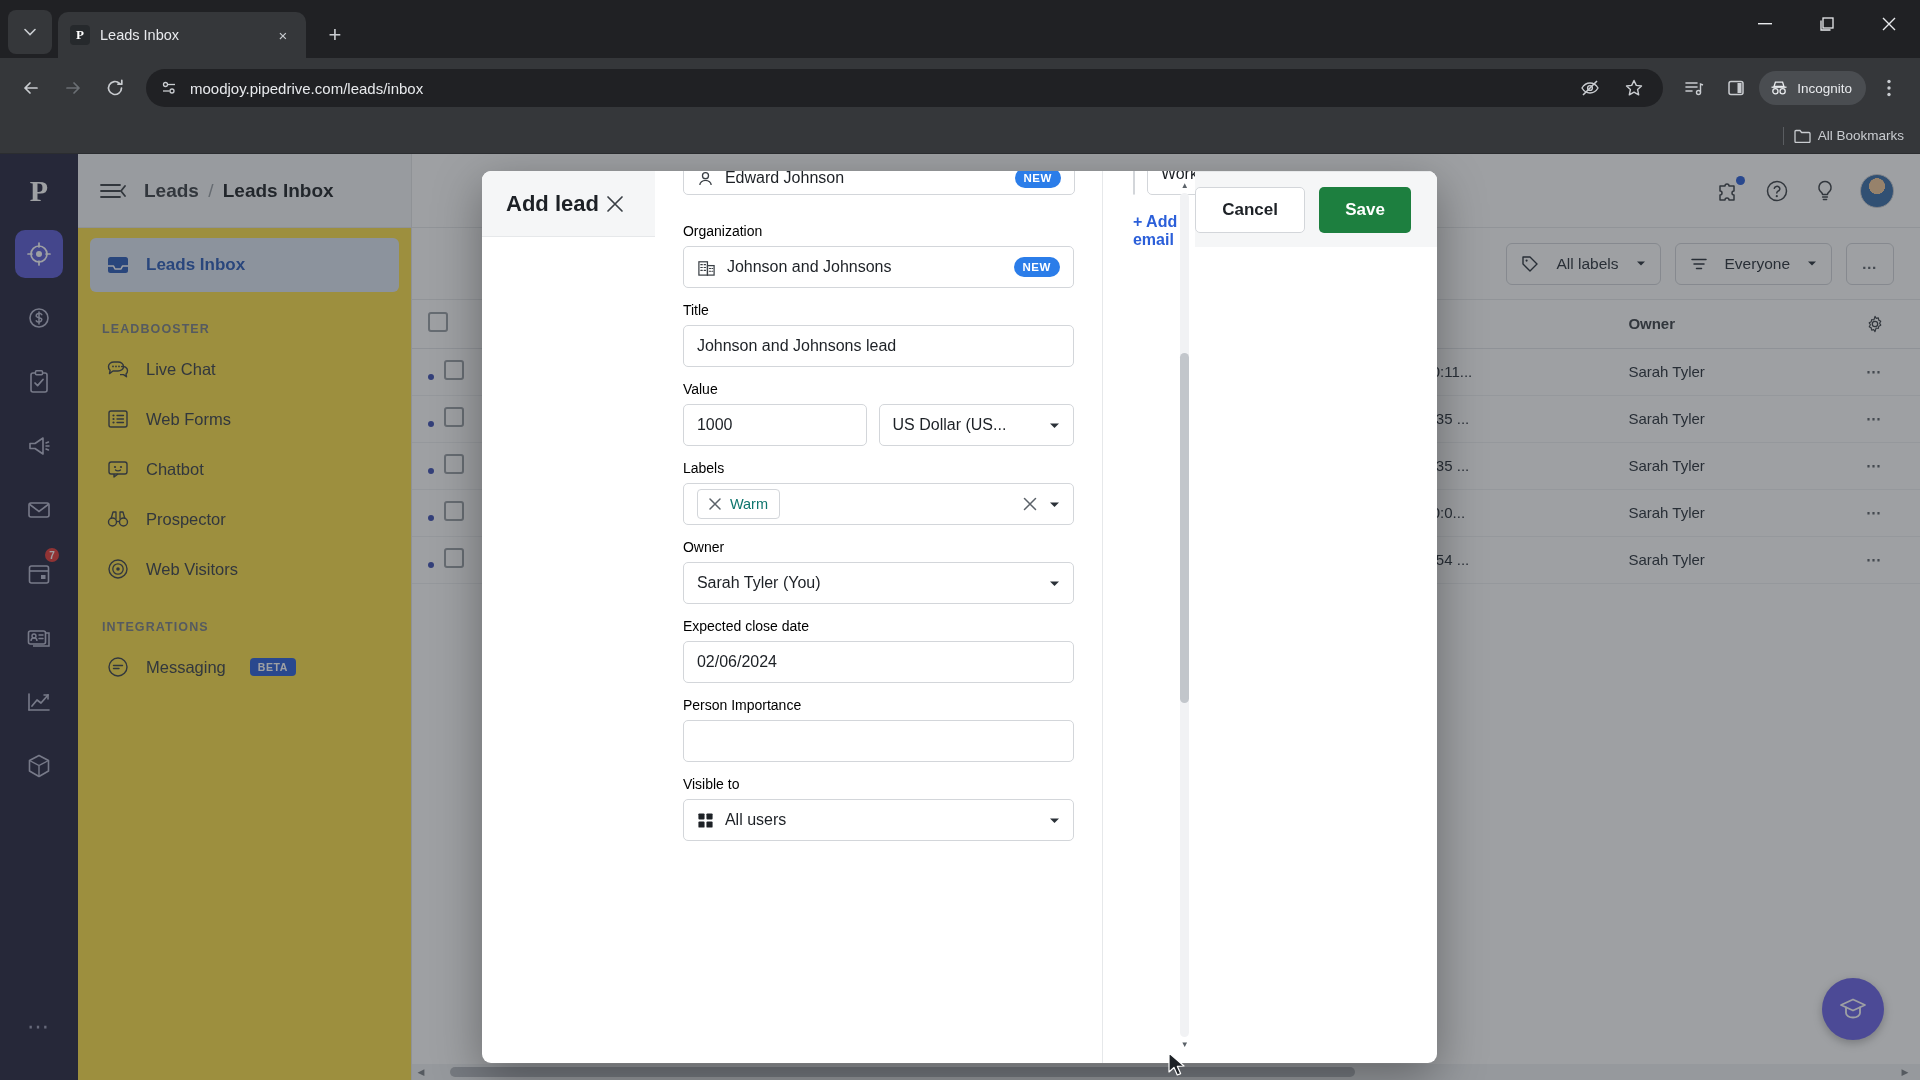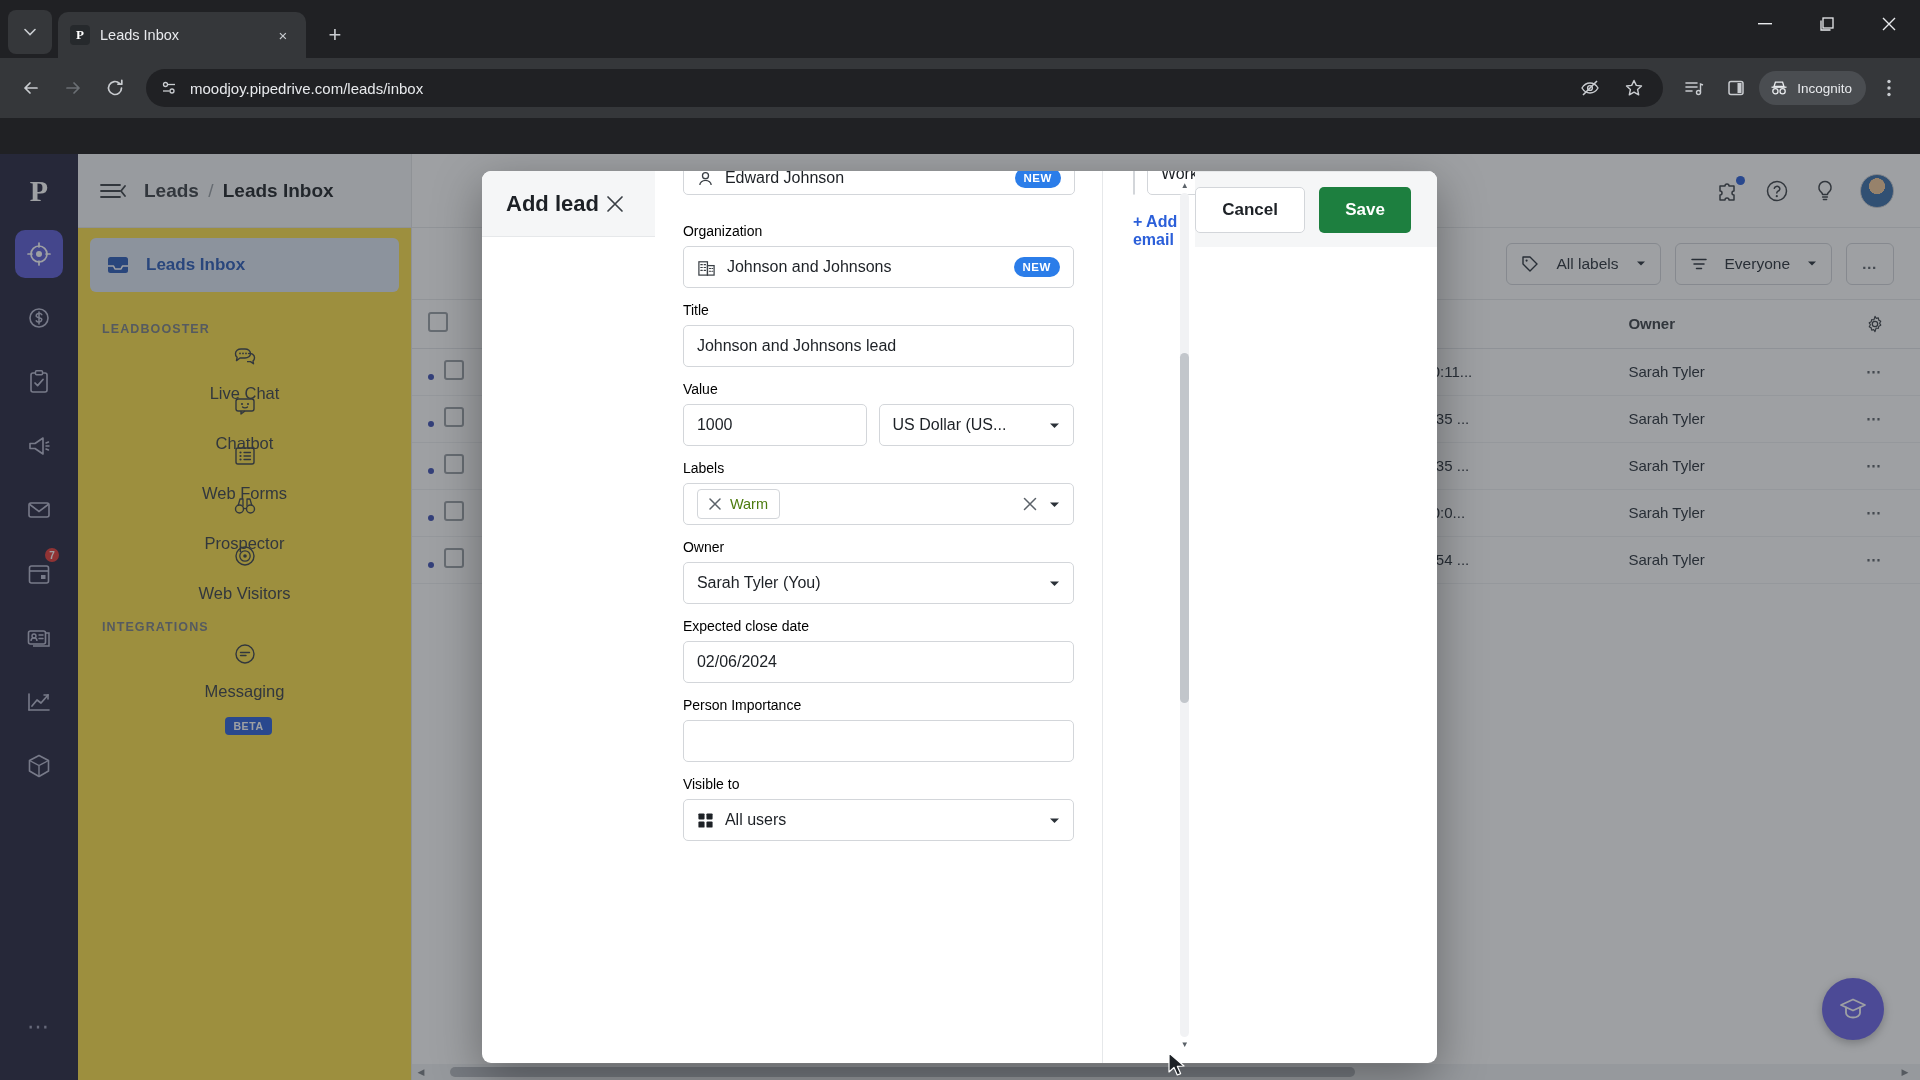--- a/index.html
+++ b/index.html
@@ -117,21 +117,21 @@
     height: 54px; margin: 10px 12px 4px 12px; background: #dfe7f5;
     border-radius: 6px; display: flex; align-items: center; gap: 16px; padding: 0 16px;
     color: #2a5bb8; font-size: 17px; font-weight: 600;
   }
   .nav-section {
     padding: 26px 0 8px 24px; font-size: 12.5px; letter-spacing: 1.1px;
     color: #7b8085; font-weight: 700;
   }
   .nav-item {
     height: 50px; display: flex; align-items: center; gap: 16px; padding: 0 28px;
-    color: #3b4046; font-size: 16.5px; flex-direction: column;
+    color: #3b4046; font-size: 16.5px;
   }
   .beta-badge {
     background: #2b5fd9; color: #fff; font-size: 10.5px; font-weight: 700;
     padding: 3px 8px; border-radius: 4px; letter-spacing: .6px; margin-left: 8px;
   }
 
   
   .main {
     position: absolute; left: 412px; top: 0; right: 0; height: 926px;
     background: #ffffff;
@@ -217,21 +217,21 @@
     font-size: 16px; color: #1d2126; width: 100%;
   }
   .new-chip {
     background: #2b7de9; color: #fff; font-size: 11.5px; font-weight: 700;
     padding: 4px 9px; border-radius: 11px; letter-spacing: .5px; margin-left: auto;
   }
   .caret { margin-left: auto; font-size: 10px; color: #2b3138; }
   .row2 { display: flex; gap: 12px; }
   .chip {
     border: 1px solid #d3d6da; border-radius: 4px; height: 30px; display: flex;
-    align-items: center; gap: 9px; padding: 0 11px; font-size: 14.5px; color: #4d7c0f;
+    align-items: center; gap: 9px; padding: 0 11px; font-size: 14.5px; color: #0f766e;
   }
   .chip .x { color: #5b6269; font-size: 14px; }
   .labels-inp { justify-content: flex-start; }
   .labels-right { margin-left: auto; display: flex; align-items: center; gap: 12px; }
 
   .cut-top-row {
     position: absolute; top: -10px; left: 28px; width: 392px;
     height: 34px; border: 1px solid #d3d6da; border-radius: 5px; background: #fff;
     display: flex; align-items: center; padding: 0 13px; gap: 11px; overflow: hidden;
     font-size: 16px; color: #1d2126;
@@ -371,20 +371,31 @@
     </div>
     <div class="tb-icon">
       <svg width="4" height="18" viewBox="0 0 4 18">
           <circle cx="2" cy="2.5" r="1.7" fill="#c9ccd0"></circle>
           <circle cx="2" cy="9" r="1.7" fill="#c9ccd0"></circle>
           <circle cx="2" cy="15.5" r="1.7" fill="#c9ccd0"></circle>
         </svg>
     </div>
   </div>
 
+  <div class="bookmarkbar">
+    <div class="bm-sep"></div>
+    <div class="bm-item">
+      <span>
+        <svg width="17" height="14" viewBox="0 0 17 14">
+            <path d="M1 12.5 V2.5 a1 1 0 0 1 1-1 H6 l1.6 2 H15 a1 1 0 0 1 1 1 V12.5 a1 1 0 0 1-1 1 H2 a1 1 0 0 1-1-1z" stroke="#c9ccd0" stroke-width="1.3" fill="none"></path>
+          </svg>
+      </span>
+      <span>All Bookmarks</span>
+    </div>
+  </div>
 
   <div class="viewport">
 
     <div class="rail">
       <div class="rail-logo">P</div>
       <div class="rail-item active">
         <svg width="26" height="26" viewBox="0 0 26 26">
             <circle cx="13" cy="13" r="8" stroke="#fff" stroke-width="1.7" fill="none"></circle>
             <circle cx="13" cy="13" r="3" fill="#fff"></circle>
             <path d="M13 2 V6 M13 20 V24 M2 13 H6 M20 13 H24" stroke="#fff" stroke-width="1.7" stroke-linecap="round"></path>
@@ -483,40 +494,40 @@
               <circle cx="7" cy="9.4" r=".9" fill="#3b4046"></circle>
               <circle cx="10" cy="9.4" r=".9" fill="#3b4046"></circle>
               <circle cx="13" cy="9.4" r=".9" fill="#3b4046"></circle>
             </svg>
         </span>
         <span>Live Chat</span>
       </div>
       <div class="nav-item">
         <span>
           <svg width="24" height="24" viewBox="0 0 24 24">
+              <rect x="3" y="4" width="18" height="16" rx="2" stroke="#3b4046" stroke-width="1.4" fill="none"></rect>
+              <circle cx="7.5" cy="8.5" r="1.1" fill="#3b4046"></circle>
+              <circle cx="7.5" cy="12" r="1.1" fill="#3b4046"></circle>
+              <circle cx="7.5" cy="15.5" r="1.1" fill="#3b4046"></circle>
+              <path d="M11 8.5 H17.5 M11 12 H17.5 M11 15.5 H17.5" stroke="#3b4046" stroke-width="1.3" stroke-linecap="round"></path>
+            </svg>
+        </span>
+        <span>Web Forms</span>
+      </div>
+      <div class="nav-item">
+        <span>
+          <svg width="24" height="24" viewBox="0 0 24 24">
               <rect x="3" y="5" width="18" height="12" rx="2.2" stroke="#3b4046" stroke-width="1.4" fill="none"></rect>
               <path d="M8 17 L8 20 L12 17" stroke="#3b4046" stroke-width="1.4" fill="none" stroke-linejoin="round"></path>
               <circle cx="9" cy="10" r="1.1" fill="#3b4046"></circle>
               <circle cx="15" cy="10" r="1.1" fill="#3b4046"></circle>
               <path d="M9.5 13 a3 2 0 0 0 5 0" stroke="#3b4046" stroke-width="1.3" fill="none" stroke-linecap="round"></path>
             </svg>
         </span>
         <span>Chatbot</span>
-      </div>
-      <div class="nav-item">
-        <span>
-          <svg width="24" height="24" viewBox="0 0 24 24">
-              <rect x="3" y="4" width="18" height="16" rx="2" stroke="#3b4046" stroke-width="1.4" fill="none"></rect>
-              <circle cx="7.5" cy="8.5" r="1.1" fill="#3b4046"></circle>
-              <circle cx="7.5" cy="12" r="1.1" fill="#3b4046"></circle>
-              <circle cx="7.5" cy="15.5" r="1.1" fill="#3b4046"></circle>
-              <path d="M11 8.5 H17.5 M11 12 H17.5 M11 15.5 H17.5" stroke="#3b4046" stroke-width="1.3" stroke-linecap="round"></path>
-            </svg>
-        </span>
-        <span>Web Forms</span>
       </div>
       <div class="nav-item">
         <span>
           <svg width="24" height="24" viewBox="0 0 24 24">
               <circle cx="6.5" cy="15" r="4" stroke="#3b4046" stroke-width="1.4" fill="none"></circle>
               <circle cx="17.5" cy="15" r="4" stroke="#3b4046" stroke-width="1.4" fill="none"></circle>
               <path d="M5.2 11.5 L7 5 h3 v7.5 M18.8 11.5 L17 5 h-3 v7.5" stroke="#3b4046" stroke-width="1.3" fill="none" stroke-linejoin="round"></path>
               <path d="M10 14.5 H14" stroke="#3b4046" stroke-width="1.3"></path>
             </svg>
         </span>

